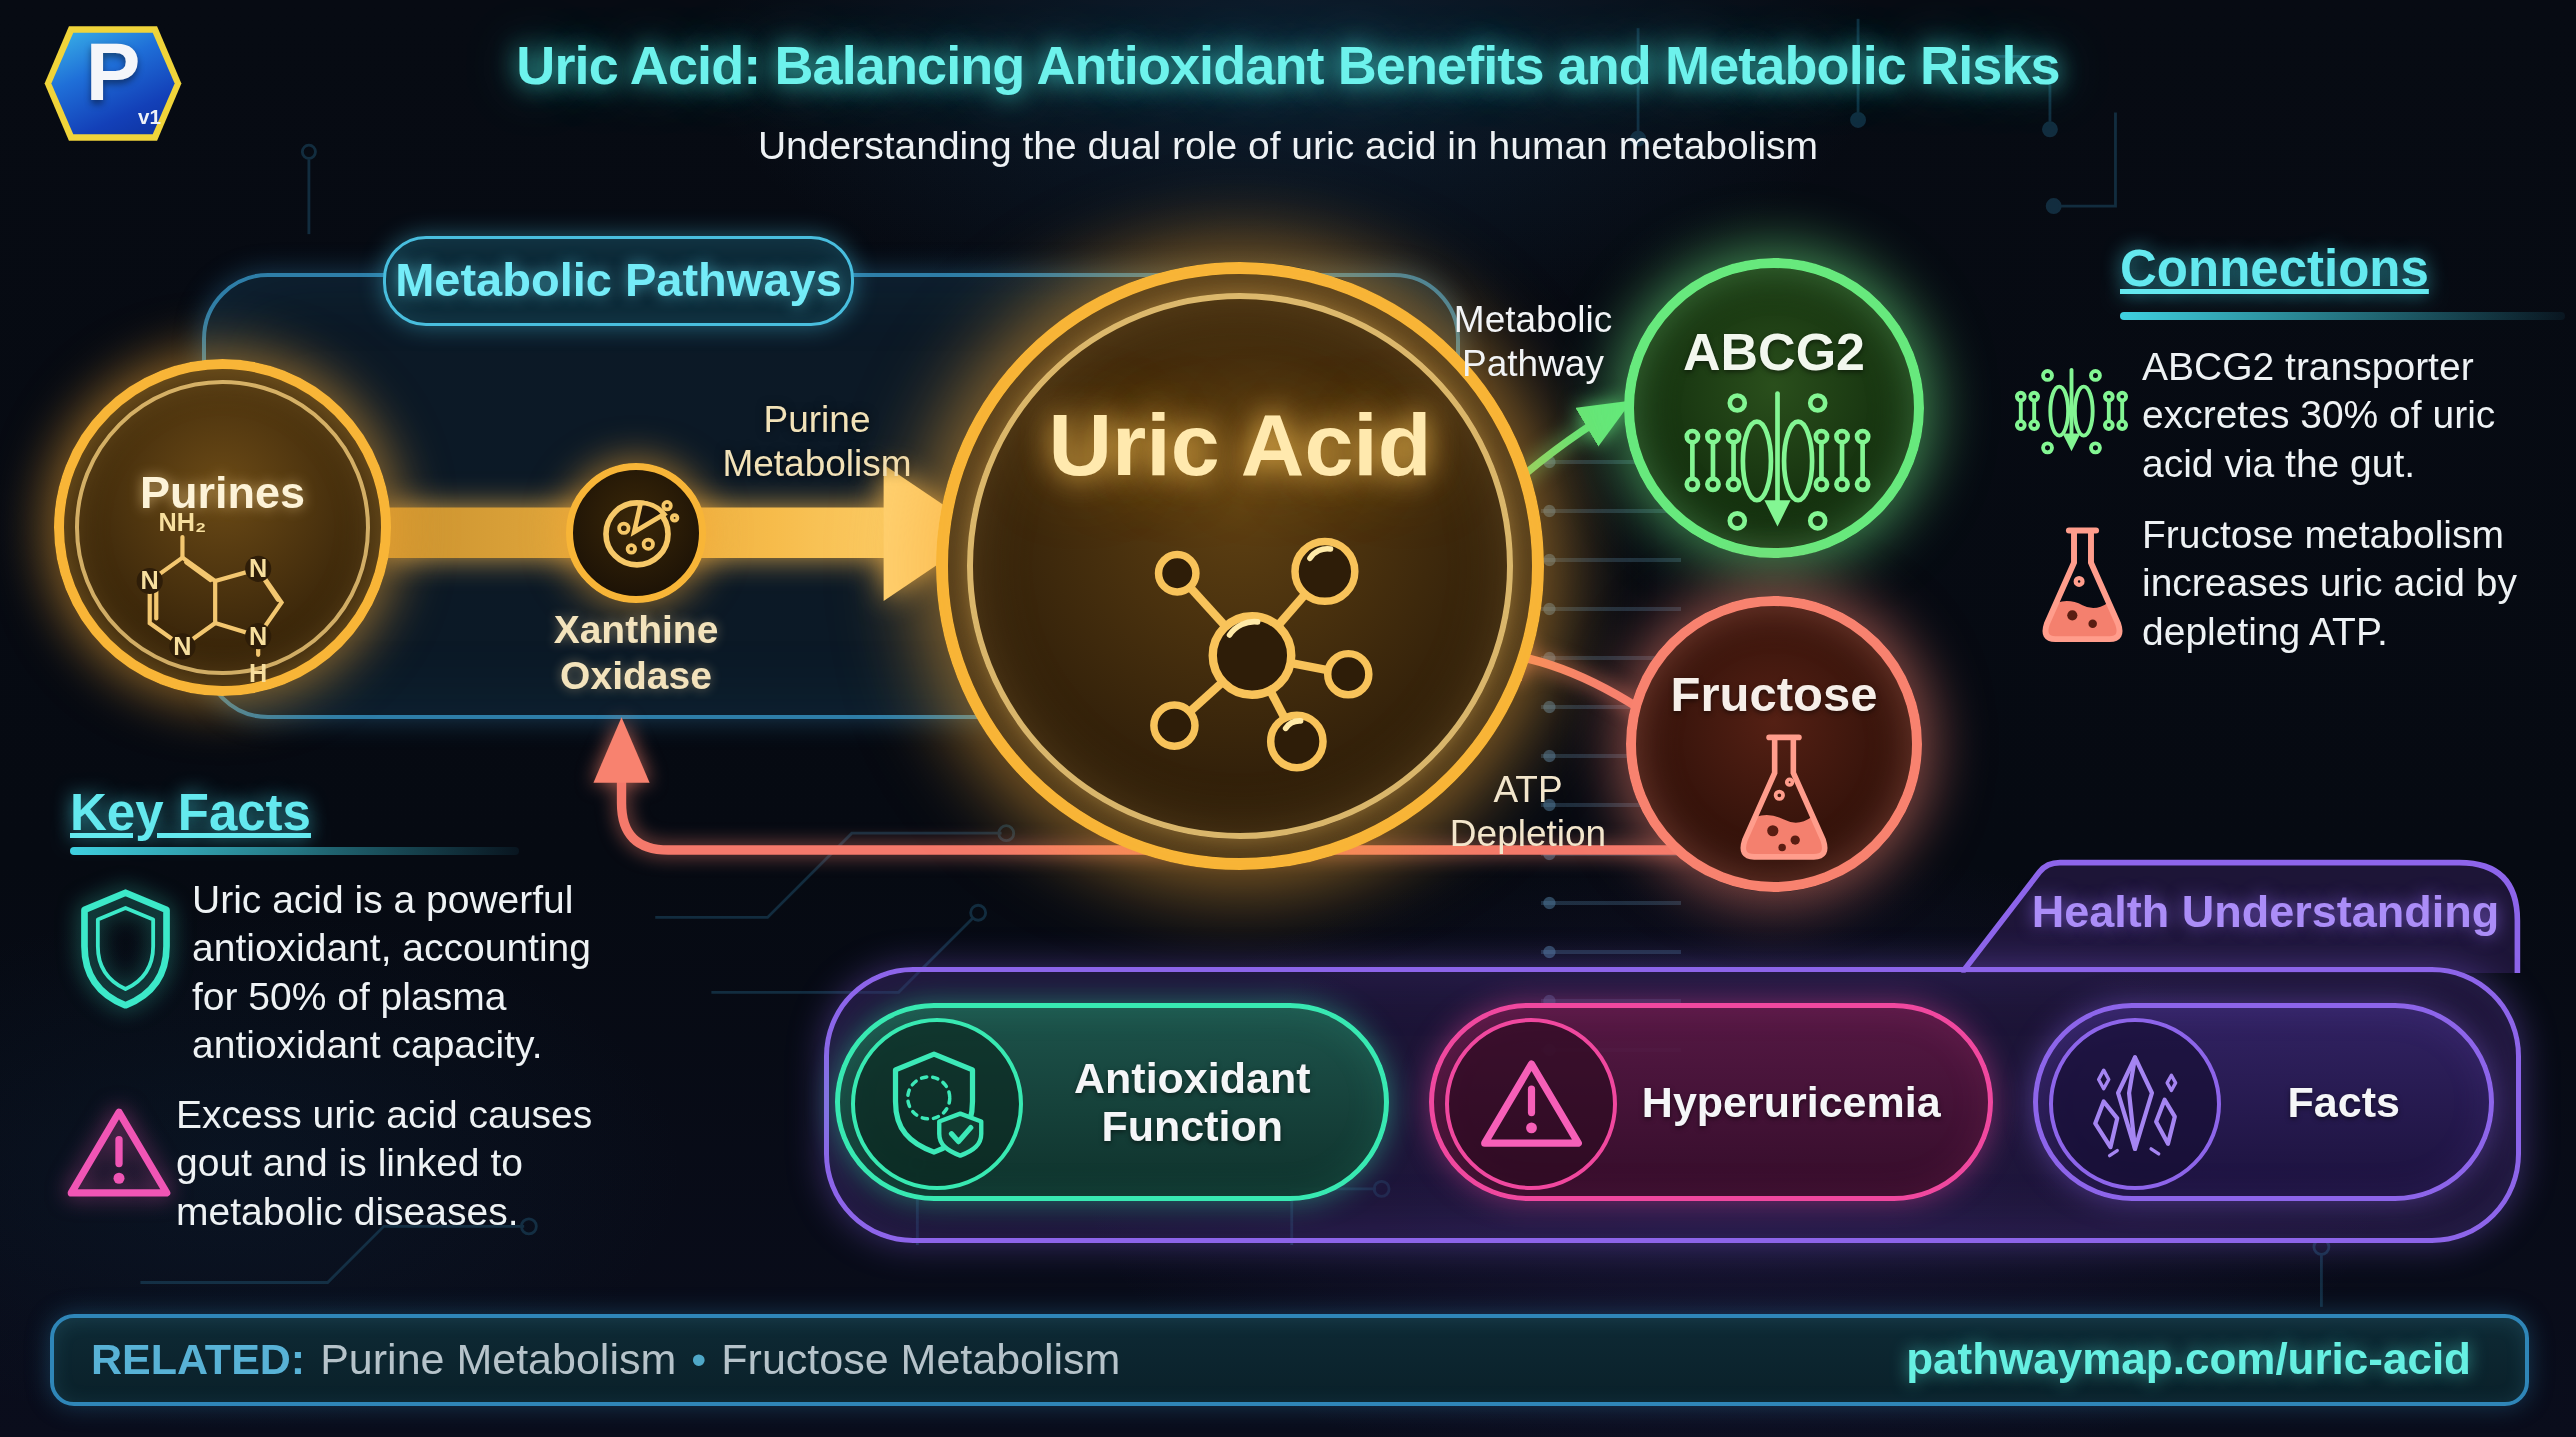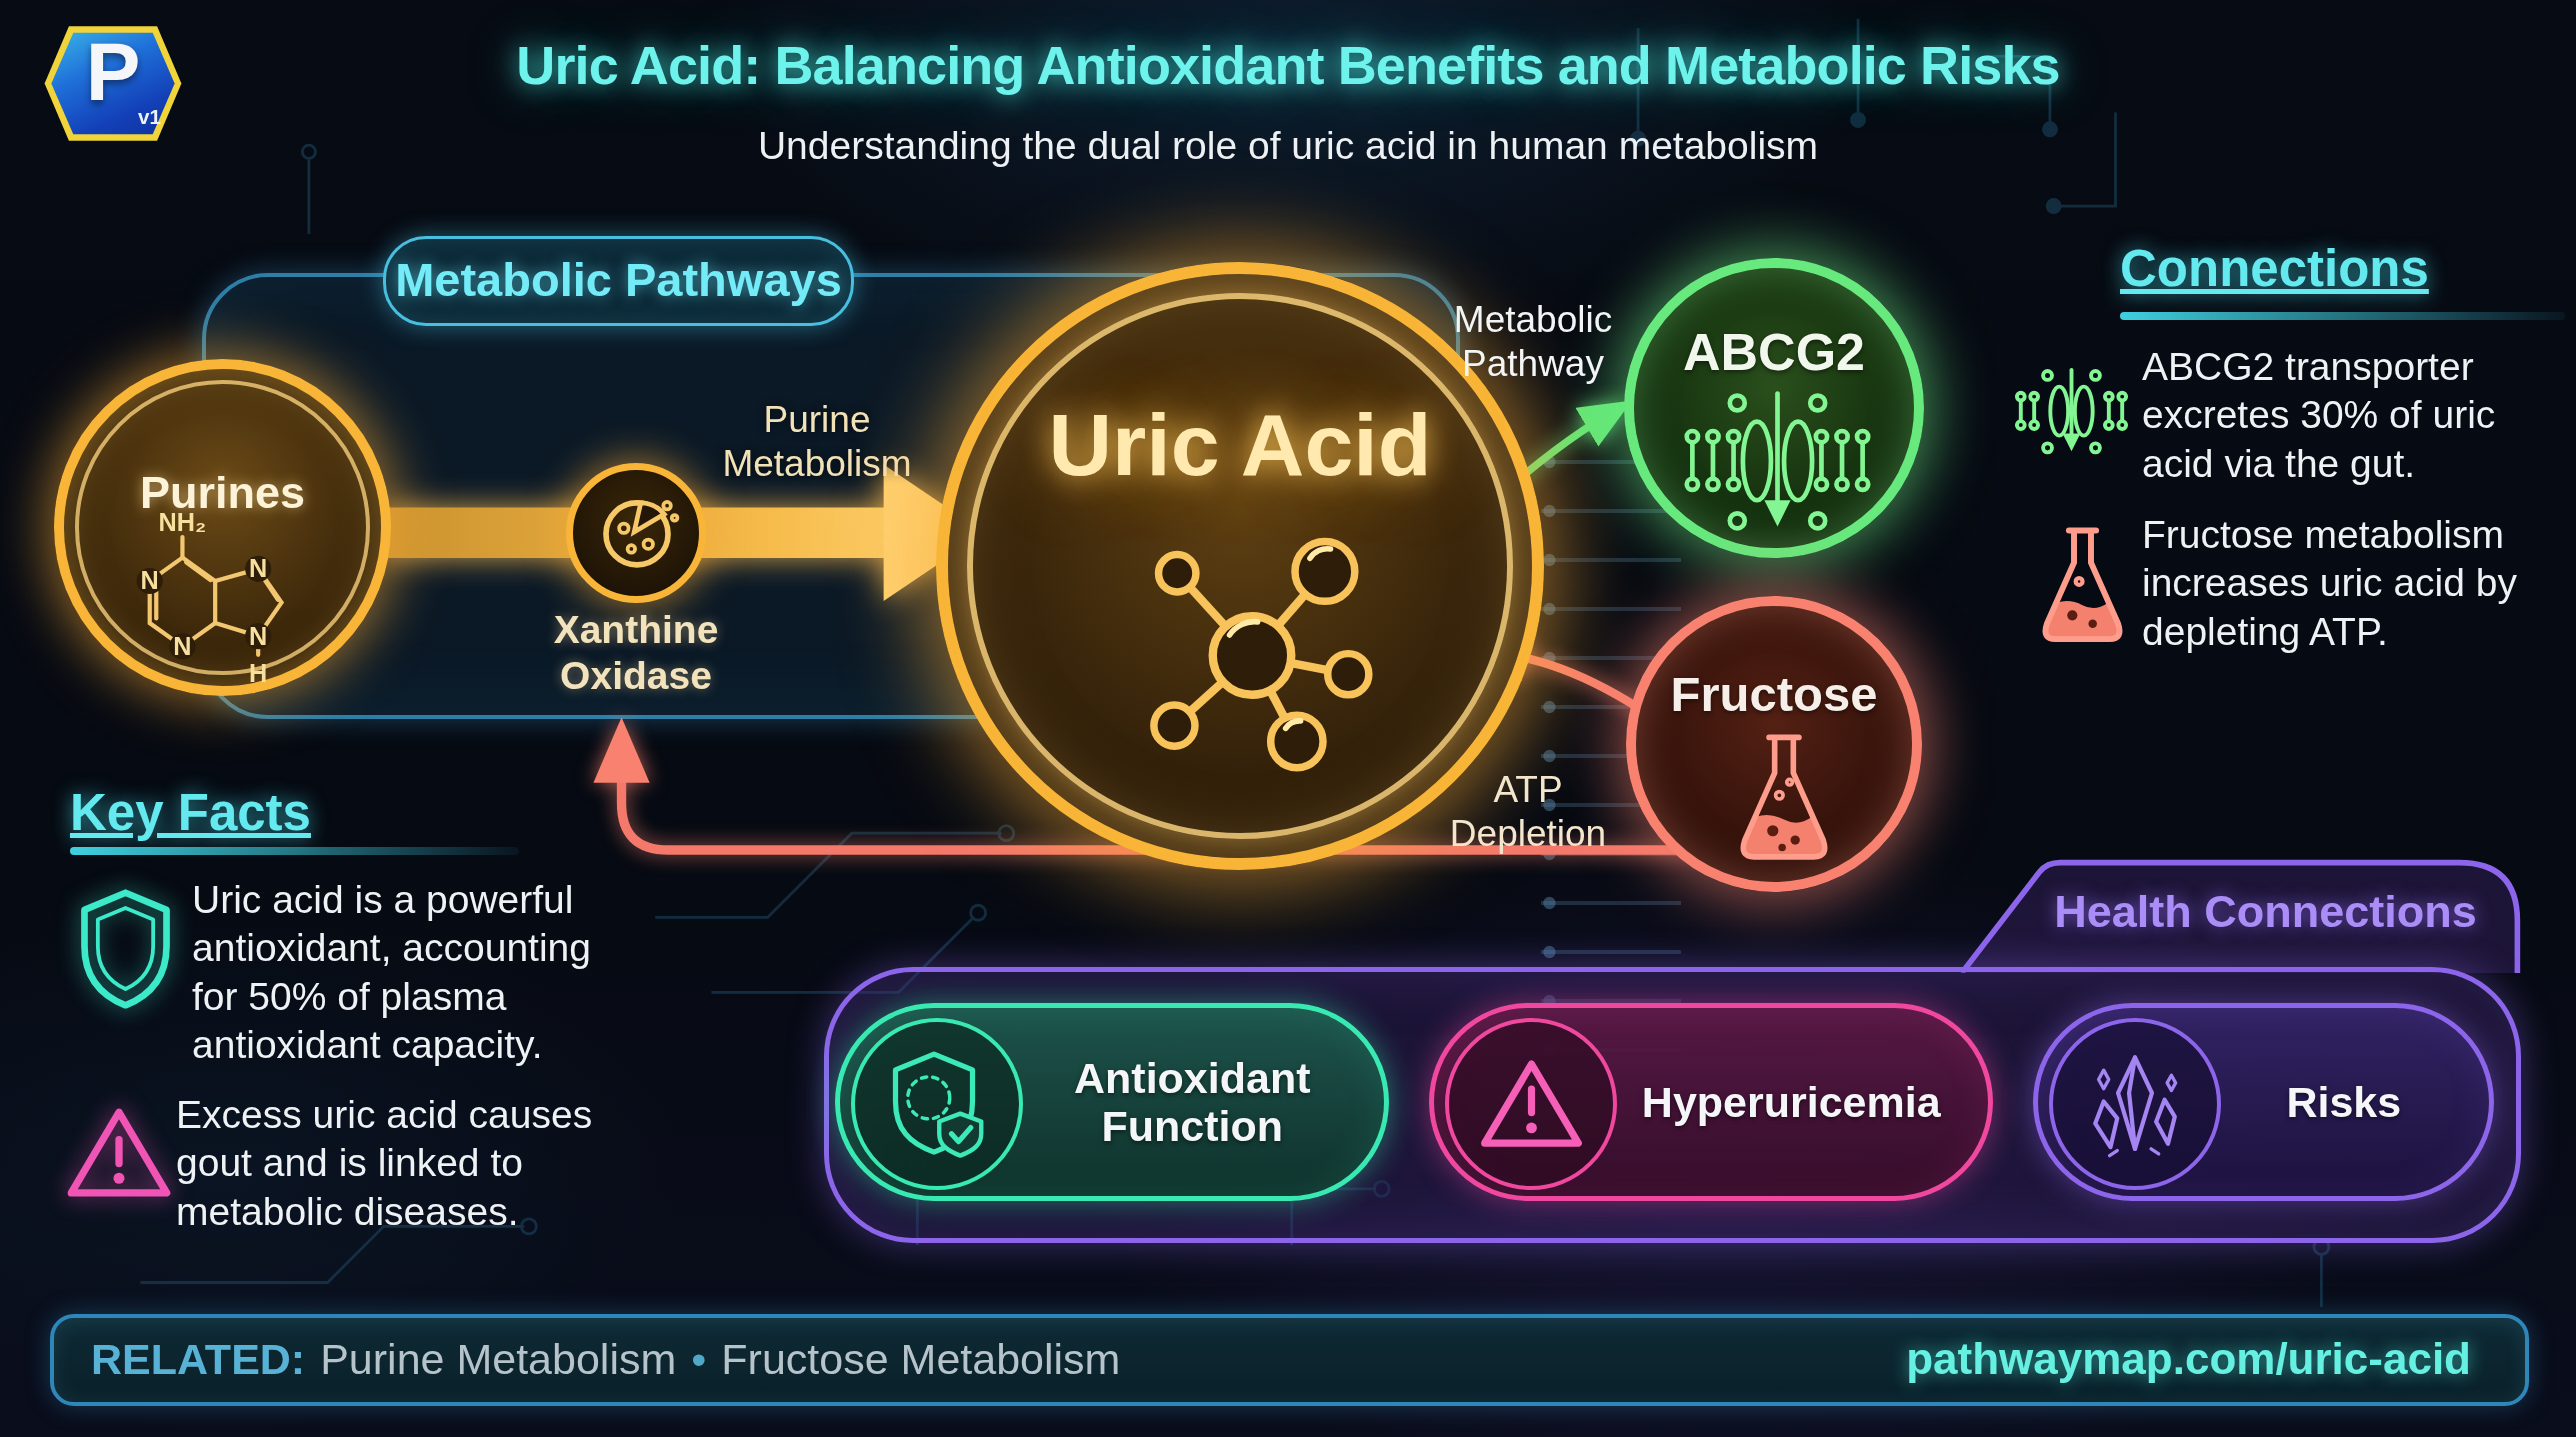--- a/index.html
+++ b/index.html
@@ -404,21 +404,21 @@
     <div class="abs panel-text preline" style="left:176px; top:1091px; width:449px;">Excess uric acid causes
 gout and is linked to
 metabolic diseases.</div>
   </div>
 
   <div>
     <svg class="abs" style="left:1959px; top:857px;" width="564" height="116" viewBox="0 0 603 124">
       <path d="M 3 124 L 86 16 Q 94 6 108 6 L 535 6 Q 597 6 597 68 L 597 124" fill="rgba(52,32,92,.5)" stroke="#8d65ea" stroke-width="6"></path>
     </svg>
     <div class="abs health-box"></div>
-    <div class="abs health-tab-label center">Health Connections</div>
+    <div class="abs health-tab-label center">Health Understanding</div>
 
     <div class="pill pill-teal">
       <div class="icon-disc">
         <svg width="105" height="114" viewBox="0 0 120 130">
           <g stroke="#3ce9b8" fill="none" stroke-linejoin="round" stroke-linecap="round">
             <path d="M56 8 L100 26 V62 C100 94 84 110 56 120 C28 110 12 94 12 62 V26 Z" stroke-width="6"></path>
             <circle cx="50" cy="58" r="24" stroke-width="4" stroke-dasharray="6 7"></circle>
             <path d="M86 76 L110 85 V99 C110 111 102 118 86 124 C70 118 62 111 62 99 V85 Z" fill="#123a30" stroke-width="5"></path>
             <path d="M76 99 L84 108 L98 92" stroke-width="6"></path>
           </g>
@@ -448,21 +448,21 @@
             <path d="M65 10 L85 52 L65 118 L45 52 Z"></path>
             <path d="M65 10 L58 52 L65 118"></path>
             <path d="M28 62 L44 82 L36 116 L18 88 Z"></path>
             <path d="M100 60 L112 80 L104 112 L90 86 Z"></path>
             <path d="M22 36 l6 -11 6 11 -6 11 Z" stroke-width="4"></path>
             <path d="M103 40 l5 -9 5 9 -5 9 Z" stroke-width="4"></path>
             <path d="M44 120 l-9 6 M84 118 l9 6" stroke-width="4"></path>
           </g>
         </svg>
       </div>
-      <div class="pill-label">Risks</div>
+      <div class="pill-label">Facts</div>
     </div>
   </div>
 
   <div class="abs footer-bar">
     <div class="footer-left">
       <span class="rel-label">RELATED:</span>
       <span class="rel-item">Purine Metabolism</span>
       <span class="rel-sep">•</span>
       <span class="rel-item">Fructose Metabolism</span>
     </div>

